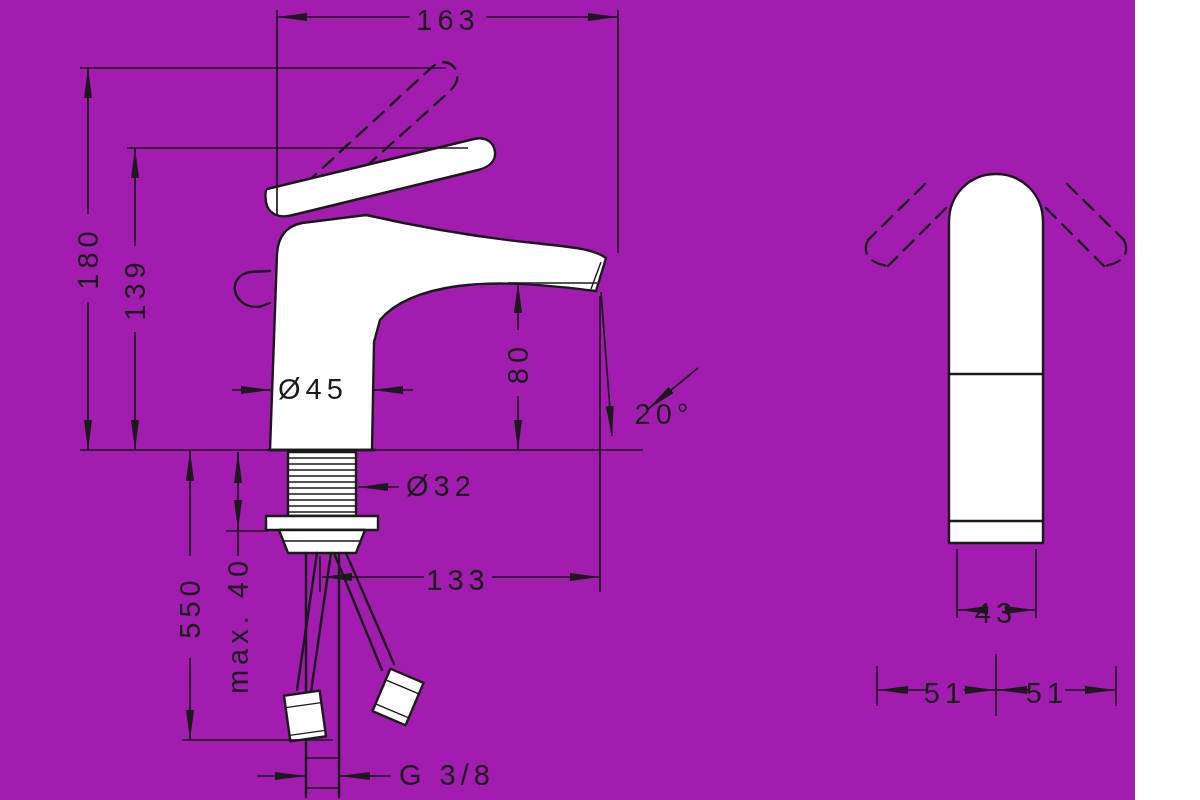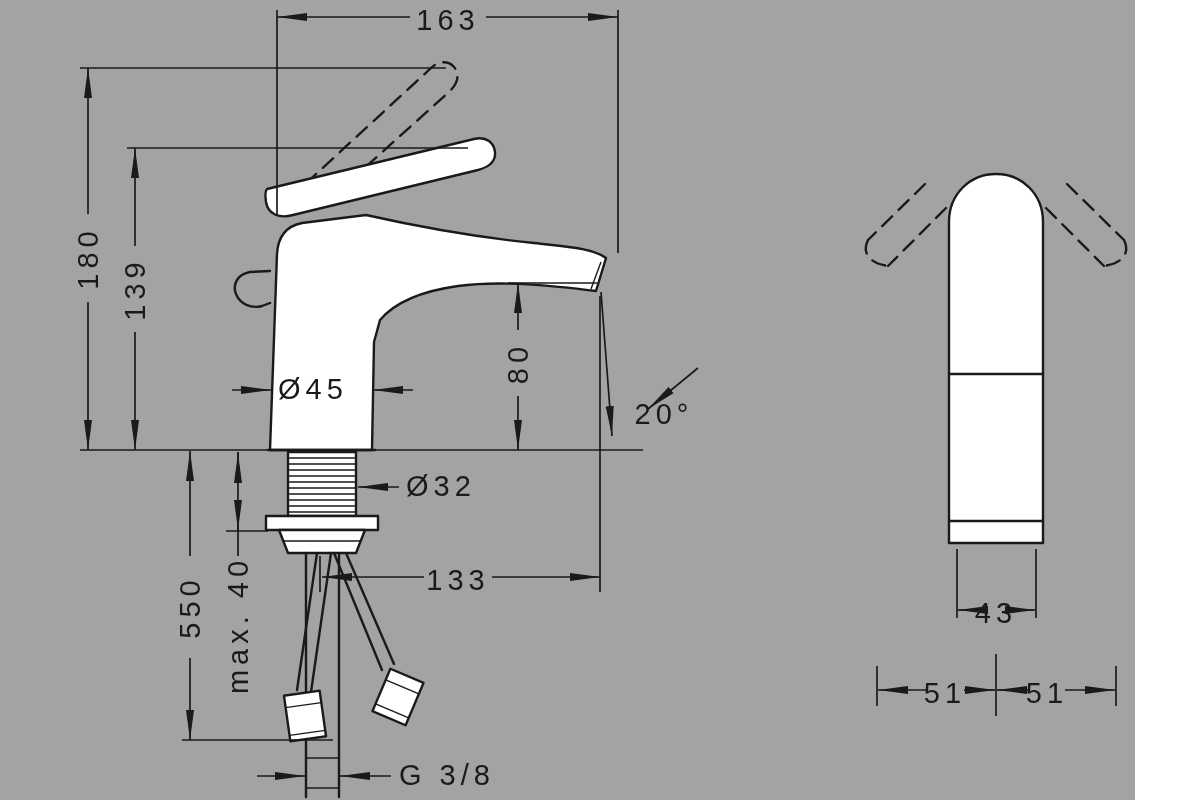--- a/index.html
+++ b/index.html
@@ -1,16 +1,16 @@
 <!DOCTYPE html>
 <html><head>
 <meta charset="utf-8">
 <style>
   html,body{margin:0;padding:0;background:#ffffff;}
-  .stage{position:relative;width:1135px;height:800px;background:#a3a3a3;overflow:hidden;
+  .stage{position:relative;width:1135px;height:800px;background:#a21caf;overflow:hidden;
          font-family:"Liberation Sans", sans-serif;}
   svg text{font-family:"Liberation Sans", sans-serif;font-size:29px;fill:#1a1a1a;letter-spacing:5px;}
   .o   {stroke:#1a1a1a;stroke-width:2.4;fill:none;stroke-linejoin:round;stroke-linecap:round;}
   .of  {stroke:#1a1a1a;stroke-width:2.4;fill:#ffffff;stroke-linejoin:round;}
   .t   {stroke:#1a1a1a;stroke-width:1.4;fill:none;}
   .d   {stroke:#1a1a1a;stroke-width:1.7;fill:none;}
   .dash{stroke:#1a1a1a;stroke-width:2.4;fill:none;stroke-dasharray:14 9;stroke-linecap:round;}
 </style>
 </head>
 <body>

